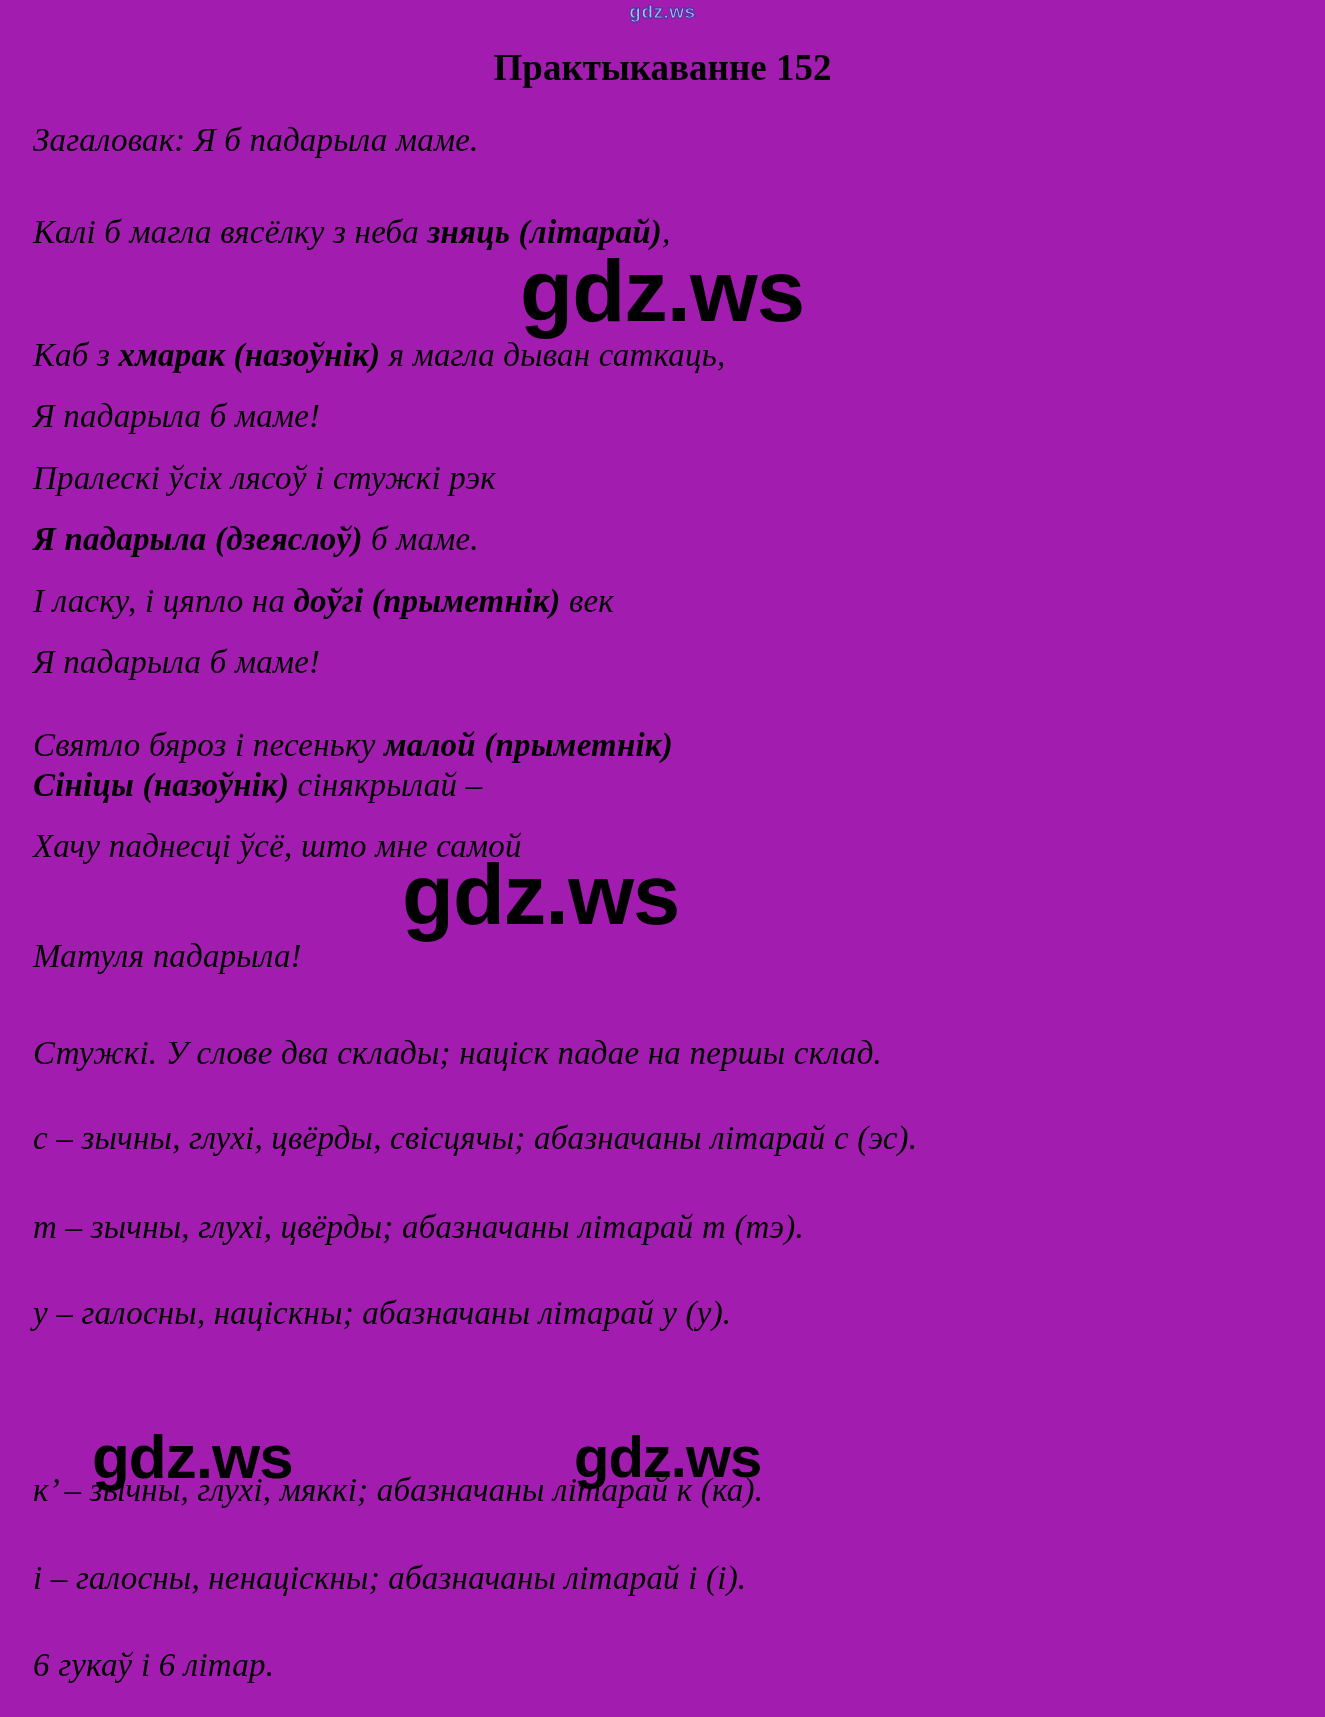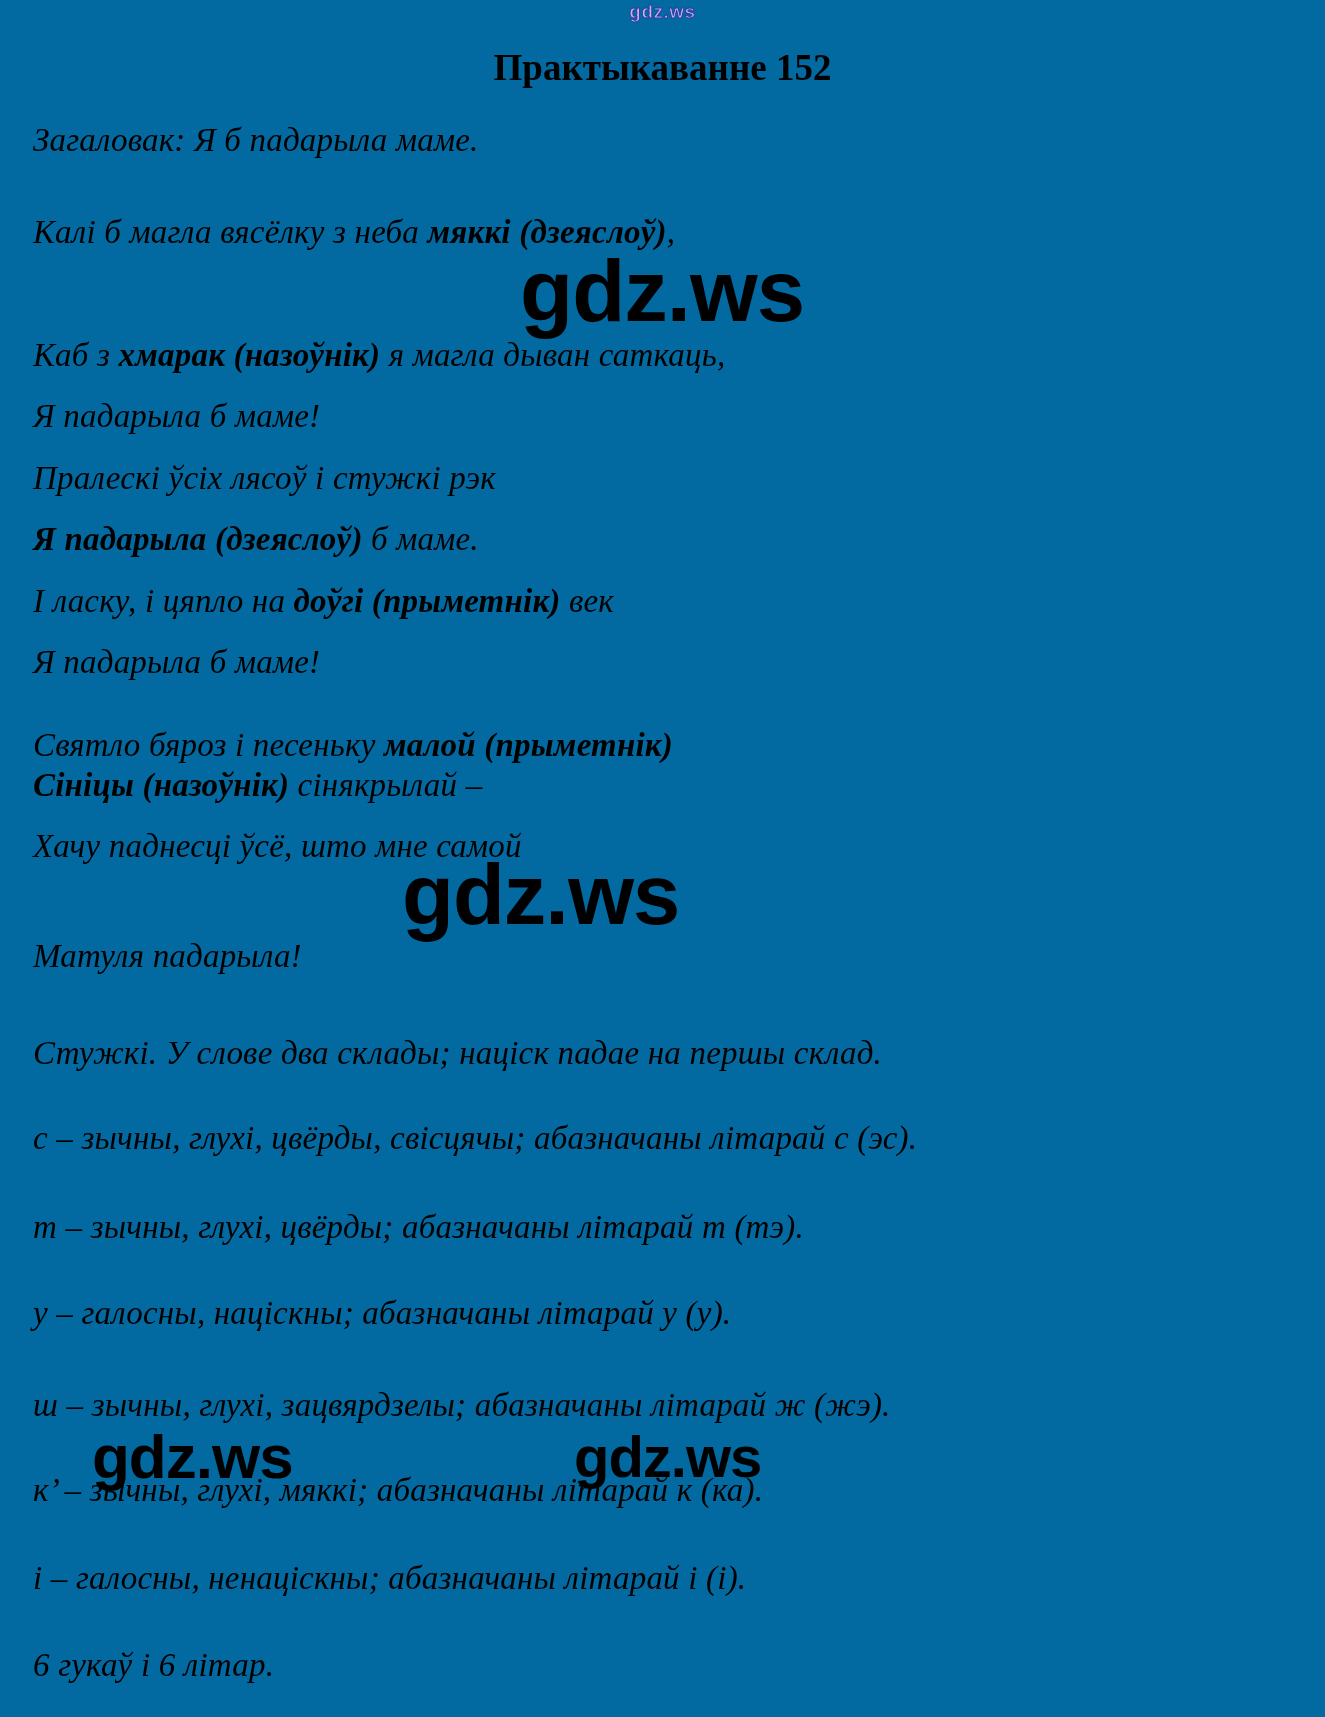--- a/index.html
+++ b/index.html
@@ -1,20 +1,20 @@
 <!DOCTYPE html>
 <html><head>
 <meta charset="utf-8">
 <style>
   html, body { margin: 0; padding: 0; background: #ffffff; }
   .page {
     position: relative;
     width: 1325px;
     height: 1717px;
-    background: #0369a1;
+    background: #a21caf;
     color: #000000;
     font-family: "Liberation Serif", serif;
     overflow: hidden;
   }
   .wm-top {
     position: absolute;
     top: 1px; left: 0; width: 100%;
     text-align: center;
     font-family: "Liberation Sans", sans-serif;
     font-weight: bold;
@@ -58,21 +58,21 @@
 <body>
 
 <div class="page">
 
   <div class="wm-top">gdz.ws</div>
 
   <div class="doc-title">Практыкаванне 152</div>
 
   <div class="line" style="top:119px">Загаловак: Я б падарыла маме.</div>
 
-  <div class="line" style="top:211px"><span>Калі б магла вясёлку з неба </span><span class="b">мяккі (дзеяслоў)</span><span>,</span></div>
+  <div class="line" style="top:211px"><span>Калі б магла вясёлку з неба </span><span class="b">зняць (літарай)</span><span>,</span></div>
 
 
   <div class="line" style="top:334px"><span>Каб з </span><span class="b">хмарак (назоўнік)</span><span> я магла дыван саткаць,</span></div>
 
   <div class="line" style="top:395px"><span>Я падарыла б маме!</span><span class="b"></span><span></span></div>
 
   <div class="line" style="top:457px"><span>Пралескі ўсіх лясоў і стужкі рэк</span><span class="b"></span><span></span></div>
 
   <div class="line" style="top:518px"><span></span><span class="b">Я падарыла (дзеяслоў)</span><span> б маме.</span></div>
 
@@ -86,21 +86,20 @@
 
   <div class="line" style="top:825px"><span>Хачу паднесці ўсё, што мне самой</span></div>
 
   <div class="line" style="top:935px"><span>Матуля падарыла!</span></div>
 
   <div class="line" style="top:1117px">с – зычны, глухі, цвёрды, свісцячы; абазначаны літарай с (эс).</div>
 
   <div class="line" style="top:1032px">Стужкі. У слове два склады; націск падае на першы склад.</div>
   <div class="line" style="top:1206px">т – зычны, глухі, цвёрды; абазначаны літарай т (тэ).</div>
   <div class="line" style="top:1292px">у – галосны, націскны; абазначаны літарай у (у).</div>
-  <div class="line" style="top:1384px">ш – зычны, глухі, зацвярдзелы; абазначаны літарай ж (жэ).</div>
   <div class="line" style="top:1469px">к’ – зычны, глухі, мяккі; абазначаны літарай к (ка).</div>
   <div class="line" style="top:1557px">і – галосны, ненаціскны; абазначаны літарай і (і).</div>
 
   <div class="line" style="top:1644px">6 гукаў і 6 літар.</div>
 
   <div class="wm-big wm-1">gdz.ws</div>
   <div class="wm-big wm-2">gdz.ws</div>
   <div class="wm-big wm-3">gdz.ws</div>
   <div class="wm-big wm-4">gdz.ws</div>
 

